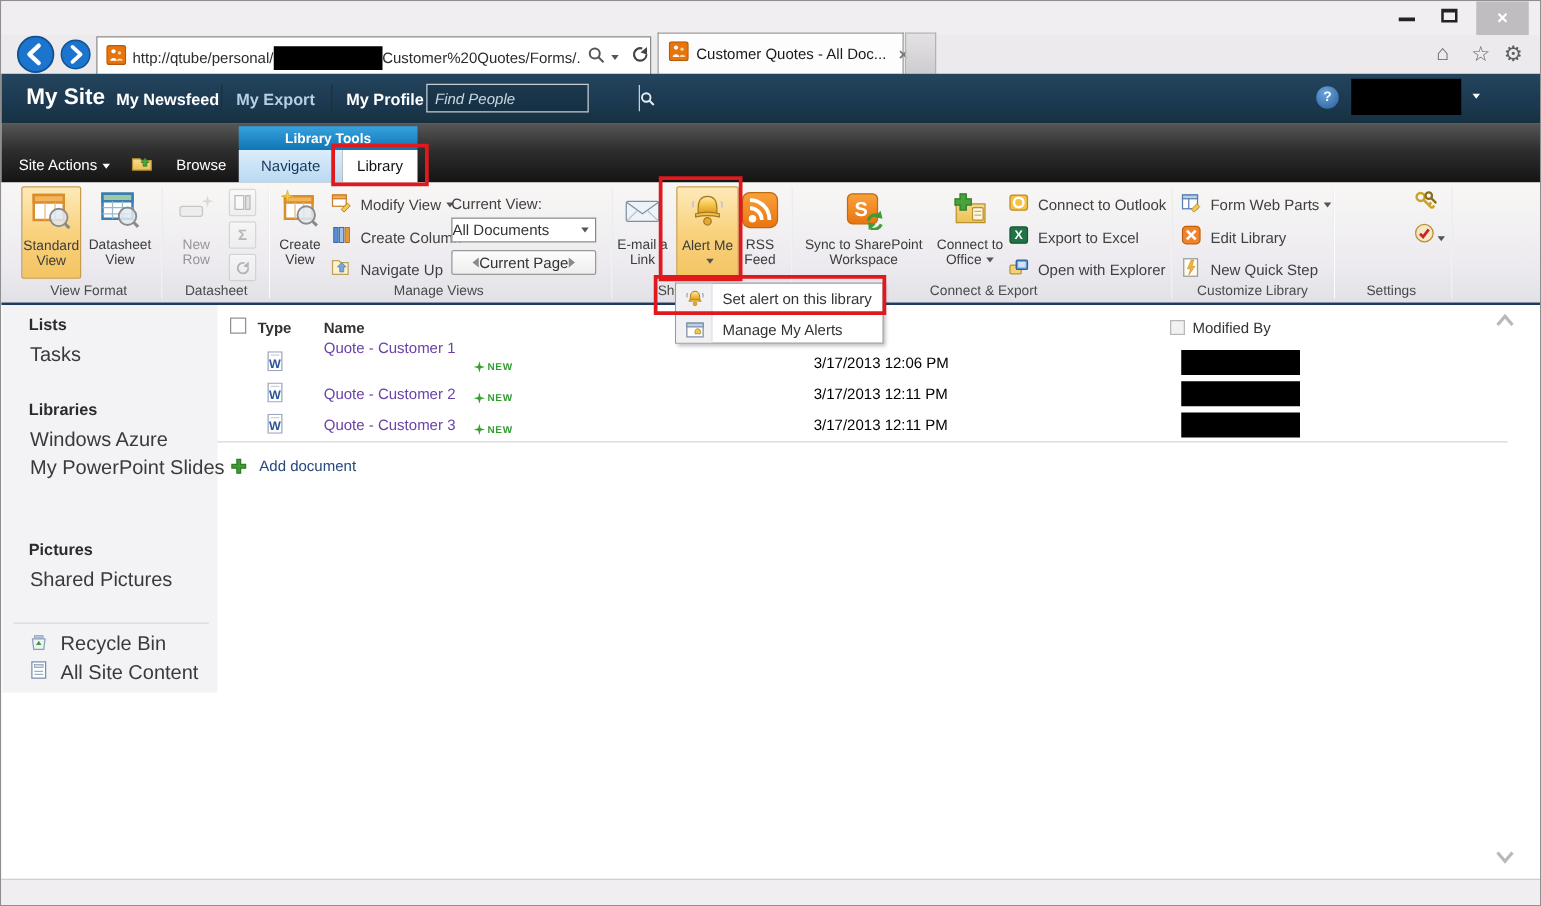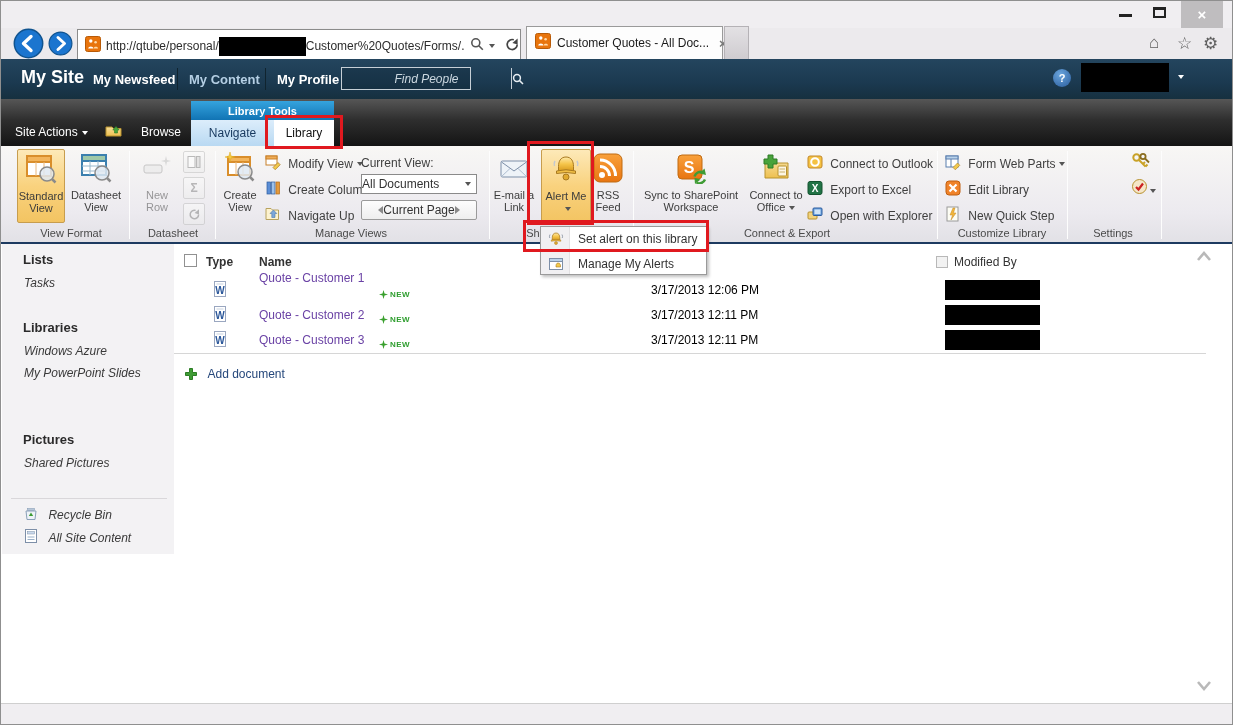--- a/index.html
+++ b/index.html
@@ -16,21 +16,21 @@
   .chrome { left:0;top:27px;width:1231px;height:31px;background:#eceaed; }
   .urlbox { left:76px;top:28px;width:444px;height:34px;background:#fff;border:1px solid #8b8b8b;display:flex;align-items:center; }
   .tab { left:525px;top:25px;width:197px;height:33px;background:#fdfdfd;border:1px solid #9a9a9a;border-bottom:none;display:flex;align-items:center; }
   .tabstub { left:723px;top:25px;width:25px;height:33px;background:linear-gradient(#e3e1e4,#cfccd0);border:1px solid #b5b2b6;border-bottom:none; }
   .chromeicon { font-size:17px;color:#5f5f5f; }
   
   .topnav { left:0;top:58px;width:1231px;height:40px;background:linear-gradient(#24455e,#1b3950 60%,#16303f); }
   .navlink { color:#fff;font-size:13px;font-weight:bold; }
   .navsep { width:1px;height:22px;background:#3c5d73;border-left:1px solid #10242f; }
   .findbox { left:340px;top:66px;width:130px;height:23px;border:1px solid #c6cfd6;display:flex;background:rgba(10,30,45,.25); }
-  .findbox input { flex:1;background:transparent;border:none;outline:none;font-style:italic;color:#ccd8e0;font-size:12px;padding:0 6px;font-family:"Liberation Sans",sans-serif;text-align:center; }
+  .findbox input { flex:1;background:transparent;border:none;outline:none;font-style:italic;color:#ccd8e0;font-size:12px;padding:0 6px;font-family:"Liberation Sans",sans-serif; }
   .findmag { width:20px;border-left:1px solid #c6cfd6;display:flex;align-items:center;justify-content:center; }
   
   .ribbontabs { left:0;top:98px;width:1231px;height:47px;background:linear-gradient(#565656,#2e2e2e 45%,#141414); }
   .lt-head { left:190px;top:100px;width:143px;height:19px;background:linear-gradient(#35a3de,#1174b4);color:#fff;font-size:11px;font-weight:bold;display:flex;align-items:center;justify-content:center; }
   .tab-doc { left:190px;top:119px;width:83px;height:26px;background:linear-gradient(#dcedfb,#b9d9f2);color:#17385e;font-size:12px;display:flex;align-items:center;justify-content:center; }
   .tab-lib { left:273px;top:119px;width:60px;height:26px;background:#fff;color:#111;font-size:12px;display:flex;align-items:center;justify-content:center; }
   
   .ribbon { left:0;top:145px;width:1231px;height:98px;background:linear-gradient(#f8f7f5,#eceaef 70%,#e2e1e6);border-bottom:2px solid #1d3a60; }
   .rgdiv { width:1px;background:#c6c4c8;border-right:1px solid #fdfdfd;top:150px;height:88px; }
   .rglabel { top:226px;width:160px;text-align:center;font-size:11px;color:#4a4a4a; }
@@ -39,21 +39,21 @@
   .hl { background:linear-gradient(#fde9b8,#f9d27e 50%,#f3c462);border:1px solid #c79d4e;border-radius:2px; }
   .smrow { font-size:12px;color:#3f3f3f; }
   .smbtn { width:22px;height:22px;border:1px solid #c0c0c0;background:linear-gradient(#fbfbfb,#ededed);border-radius:2px;display:flex;align-items:center;justify-content:center;opacity:.55; }
   .dd { background:#fff;border:1px solid #8a8a8a;display:flex;align-items:center;font-size:12px;color:#333; }
   .pager { border:1px solid #9a9a9a;border-radius:2px;background:linear-gradient(#fdfdfd,#eeeeee);display:flex;align-items:center;justify-content:center;font-size:12px;color:#333;padding:0 6px; }
   .gray { opacity:.5; }
   
   .content { left:0;top:243px;width:1231px;height:459px;background:#fff; }
   .sidebar { left:1px;top:243px;width:172px;height:310px;background:#f3f2f4; }
   .sbhead { font-size:13px;font-weight:bold;color:#2b2b2b; }
-  .sbitem { font-size:12px;color:#3a3a3a;font-style:italic; }
+  .sbitem { font-size:16px;color:#3a3a3a; }
   .sbsel { left:1px;width:172px;height:22px;background:linear-gradient(#ece1f8,#ddc9f0);border:1px solid #b394d6;display:flex;align-items:center;padding-left:21px;font-size:12px;color:#332c3c; }
   .hdr { font-size:12px;color:#333;font-weight:bold; }
   .lnk { font-size:12px;color:#6a42a5; }
   .dt { font-size:12px;color:#000; }
   .redact { background:#000; }
   .newb { font-size:8px;font-weight:bold;color:#2f9e2f;letter-spacing:.5px; }
   
   .menu { left:539px;top:225px;width:167px;height:49px;background:#fff;border:1px solid #9a9a9a;box-shadow:2px 2px 3px rgba(0,0,0,.25);z-index:50; }
   .menu .gutter { position:absolute;left:0;top:0;width:29px;height:100%;background:#f1f0f2;border-right:1px solid #e2e1e3; }
   .mitem { position:absolute;left:0;width:100%;height:24px;display:flex;align-items:center;font-size:12px;color:#333; }
@@ -146,21 +146,21 @@
   </div>
   <div class="abs tabstub"></div>
   <div class="abs chromeicon" style="left:1148px;top:32px">⌂</div>
   <div class="abs chromeicon" style="left:1176px;top:32px">☆</div>
   <div class="abs chromeicon" style="left:1202px;top:32px">⚙</div>
 
   <div class="abs topnav"></div>
   <div class="abs" style="left:20px;top:66px;color:#fff;font-size:18px;font-weight:bold">My Site</div>
   <div class="abs navlink" style="left:92px;top:71px">My Newsfeed</div>
   <div class="abs navsep" style="left:176px;top:67px"></div>
-  <div class="abs navlink" style="left:188px;top:71px;color:#b5cfe4">My Content</div>
+  <div class="abs navlink" style="left:188px;top:71px;color:#b5cfe4">My Export</div>
   <div class="abs navsep" style="left:264px;top:67px"></div>
   <div class="abs navlink" style="left:276px;top:71px">My Profile</div>
   <div class="abs findbox">
     <input type="text" value="Find People" style="">
     <span class="findmag">
       <svg width="12" height="12">
           <circle cx="5" cy="5" r="3.4" fill="none" stroke="#e8eef3" stroke-width="1.5"></circle>
           <line x1="7.6" y1="7.6" x2="11" y2="11" stroke="#e8eef3" stroke-width="1.5"></line>
         </svg>
     </span>

